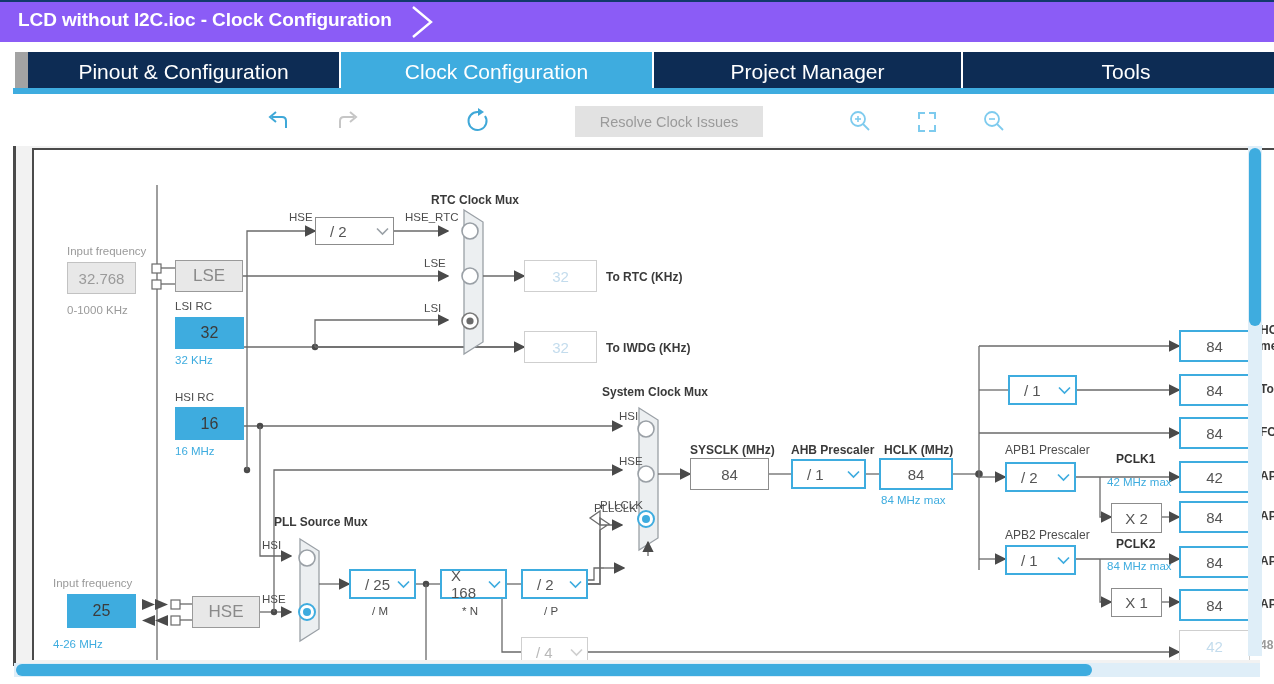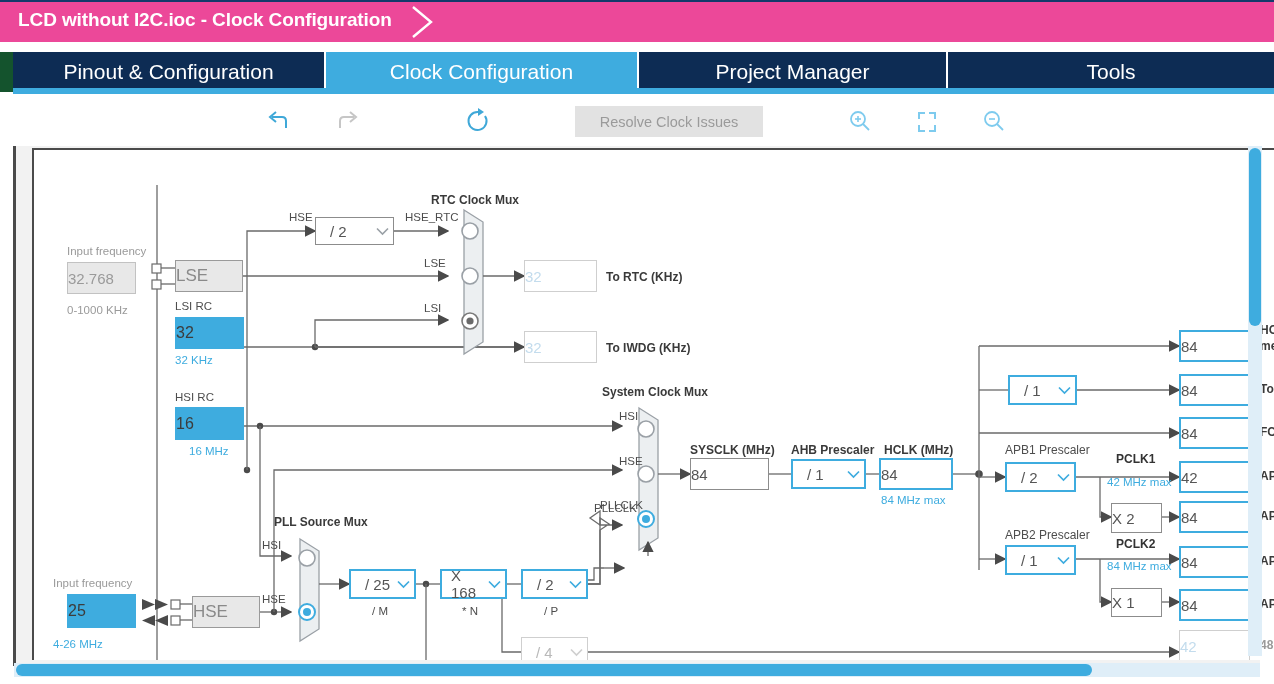--- a/index.html
+++ b/index.html
@@ -7,21 +7,21 @@
     margin: 0; padding: 0;
     width: 1274px; height: 684px;
     overflow: hidden;
     background: #ffffff;
     font-family: "Liberation Sans", sans-serif;
   }
 
   
   #titlebar {
     position: absolute; left: 0; top: 0; width: 1274px; height: 42px;
-    background: #ec4899;
+    background: #8b5cf6;
     overflow: hidden;
   }
   #titlebar-strip-top {
     position: absolute; left: 0; top: 0; width: 1274px; height: 2px;
     background: #123a6b;
   }
   #breadcrumb {
     position: absolute; left: 18px; top: 9px;
     color: #ffffff; font-size: 19px; font-weight: bold;
     letter-spacing: -0.1px;
@@ -31,22 +31,22 @@
     position: absolute; left: 405px; top: 4px;
     width: 40px; height: 36px;
   }
 
   
   #tabbar {
     position: absolute; left: 0; top: 42px; width: 1274px; height: 10px;
     background: #ffffff;
   }
   #tabrow {
-    position: absolute; left: 0; top: 52px; width: 1114px; height: 40px;
-    background: #14532d;
+    position: absolute; left: 15px; top: 52px; width: 1114px; height: 40px;
+    background: #a3a3a3;
   }
   .tab {
     position: absolute; top: 0; height: 40px;
     display: flex; align-items: center; justify-content: center;
     color: #ffffff; font-size: 21px;
     cursor: pointer;
     border-right: 2px solid #ffffff;
   }
   .tab.inactive { background: #0d2c54; }
   .tab.active { background: #3eacdf; }
@@ -131,21 +131,21 @@
   }
   .lbl-gray {
     position: absolute;
     font-size: 12px; color: #9a9a9a;
     white-space: nowrap;
   }
 
   
   .box {
     position: absolute;
-    display: flex; align-items: center; 
+    display: flex; align-items: center; justify-content: center;
     font-size: 15px;
     background: #ffffff;
   }
   .box-blue {           
     border: 2px solid #3eacdf;
     color: #555555;
   }
   .box-gray {           
     border: 1px solid #8c8c8c;
     color: #555555;
@@ -436,21 +436,21 @@
 
       <div class="box box-disabled" style="left:490px; top:181px; width:73px; height:32px;">
         <span>32</span>
       </div>
       <div class="lbl-bold" style="left:572px; top:191px;">To IWDG (KHz)</div>
 
       <div class="lbl" style="left:141px; top:241px;">HSI RC</div>
       <div class="box box-filled" style="left:141px; top:257px; width:69px; height:33px; font-size:16px;">
         <span>16</span>
       </div>
-      <div class="lbl-blue" style="left:155px; top:295px;">16 MHz</div>
+      <div class="lbl-blue" style="left:141px; top:295px;">16 MHz</div>
 
       <div class="lbl-gray" style="left:19px; top:427px; font-size:11.5px;">Input frequency</div>
       <div class="box box-filled" style="left:33px; top:444px; width:69px; height:34px; font-size:16px;">
         <span>25</span>
       </div>
       <div class="lbl-blue" style="left:19px; top:488px;">4-26 MHz</div>
       <div class="box box-osc" style="left:158px; top:446px; width:68px; height:32px;">
         <span>HSE</span>
       </div>
 

